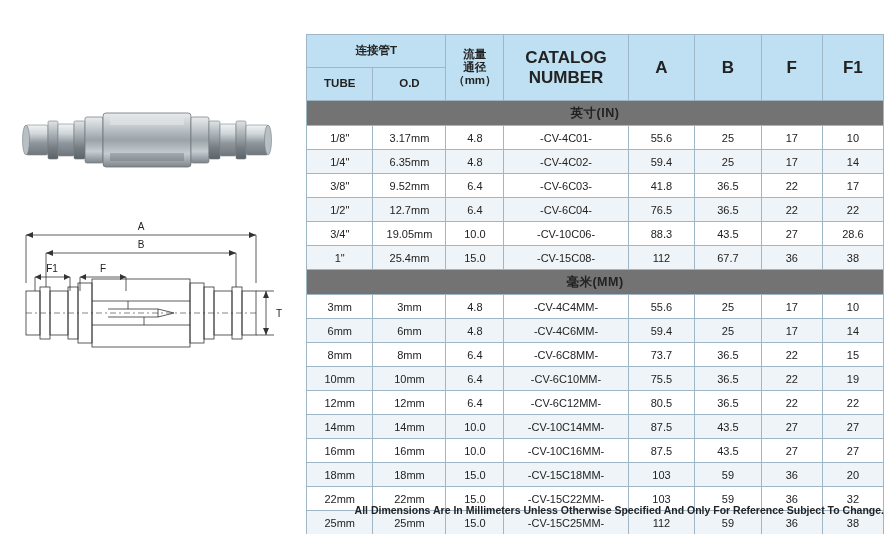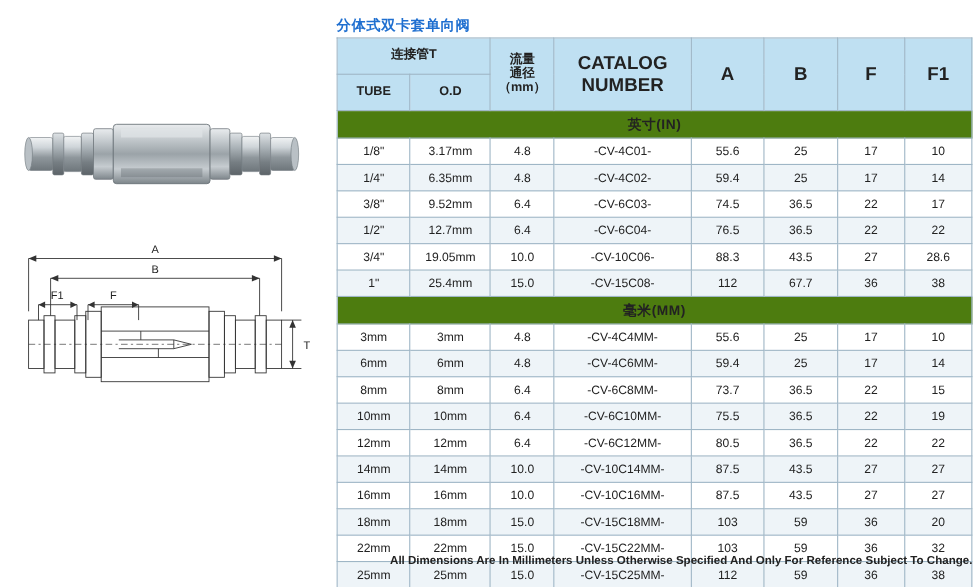--- a/index.html
+++ b/index.html
@@ -91,21 +91,21 @@
     font-size: 17px;
   }
   tbody td {
     background: #ffffff;
     font-size: 11px;
   }
   tbody tr.alt td {
     background: #eef4f8;
   }
   tbody td.section {
-    background: #4d7c0f;
+    background: #737373;
     font-weight: bold;
     font-size: 12.5px;
     height: 24px;
     letter-spacing: 0.5px;
   }
   .footnote {
     position: absolute;
     left: 4px;
     bottom: 18px;
     width: 578px;
@@ -230,21 +230,20 @@
           <text x="44" y="67">F1</text>
           <text x="95" y="67">F</text>
           <text x="271" y="112">T</text>
         </g>
       </svg>
     </div>
   </div>
 
   <div class="right-col">
 
-    <div class="cn-title">分体式双卡套单向阀</div>
 
     <table class="spec">
       <colgroup>
         <col style="width:62px">
         <col style="width:68px">
         <col style="width:54px">
         <col style="width:116px">
         <col style="width:62px">
         <col style="width:62px">
         <col style="width:57px">
@@ -295,21 +294,21 @@
           <td>59.4</td>
           <td>25</td>
           <td>17</td>
           <td>14</td>
         </tr>
         <tr>
           <td>3/8"</td>
           <td>9.52mm</td>
           <td>6.4</td>
           <td>-CV-6C03-</td>
-          <td>74.5</td>
+          <td>41.8</td>
           <td>36.5</td>
           <td>22</td>
           <td>17</td>
         </tr>
         <tr class="alt">
           <td>1/2"</td>
           <td>12.7mm</td>
           <td>6.4</td>
           <td>-CV-6C04-</td>
           <td>76.5</td>

